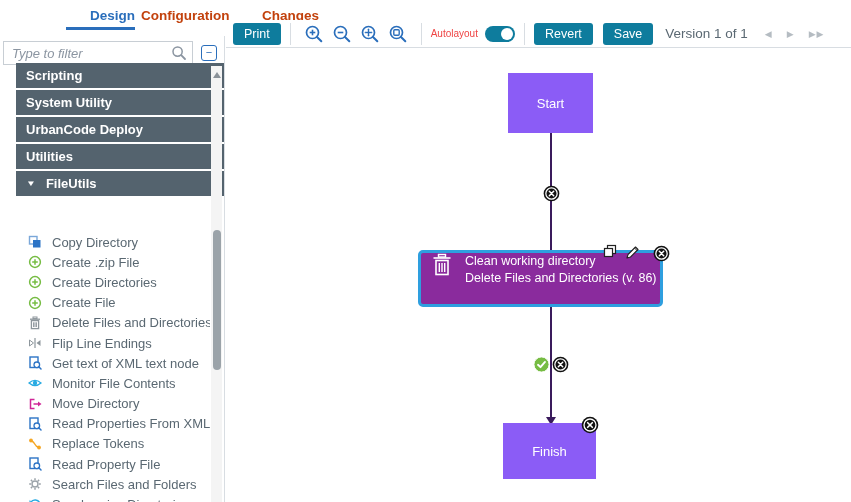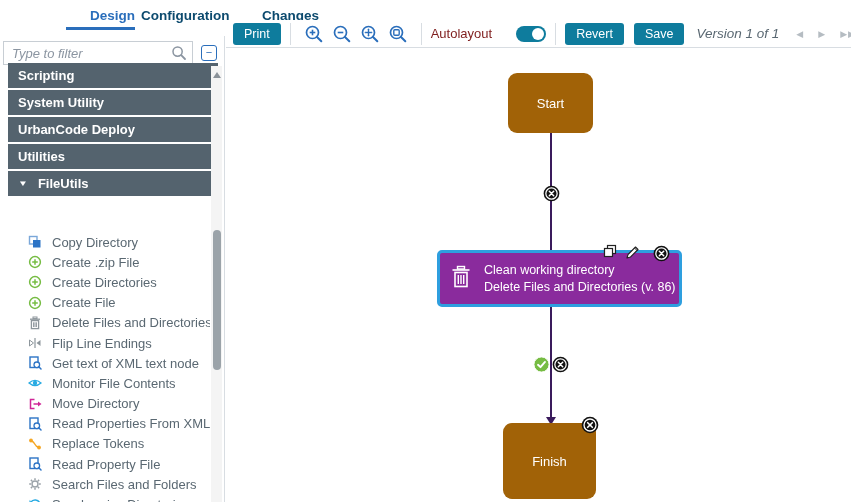--- a/index.html
+++ b/index.html
@@ -1,37 +1,37 @@
 <!DOCTYPE html>
 <html><head>
 <meta charset="utf-8">
 <style>
   * { margin:0; padding:0; box-sizing:border-box; }
   html,body { width:851px; height:502px; overflow:hidden; background:#fff;
     font-family:"Liberation Sans", sans-serif; }
 
   
   .header { position:absolute; left:0; top:0; width:851px; height:36px; background:#fff; }
-  .tab { position:absolute; top:8px; font-size:13.5px; font-weight:700; color:#0c4a6e; cursor:pointer; }
+  .tab { position:absolute; top:8px; font-size:13.5px; font-weight:700; color:#c2410c; cursor:pointer; }
   .tab.active { color:#2a6ebb;padding-left:24px; }
   .tab.active::after { content:""; position:absolute; left:0; right:0; bottom:-7px; height:3px; background:#2a6ebb; }
   #tab-design { left:66px; } #tab-config { left:141px; } #tab-changes { left:262px; }
 
   
   .sidebar { position:absolute; left:0; top:36px; width:225px; height:466px; background:#fff;
     border-right:1px solid #d8dde2; overflow:hidden; }
   .filter-row { position:absolute; left:3px; top:5px; width:219px; height:24px; }
   .filter-input { position:absolute; left:0; top:0; width:190px; height:24px; border:1px solid #c8ced4;
     padding:0 26px 0 8px; font-style:italic; font-size:13px; color:#5a6872; outline:none;
     font-family:"Liberation Sans", sans-serif; }
   .filter-input::placeholder { color:#8b95a1; font-style:italic; }
   .filter-search { position:absolute; left:168px; top:4px; width:16px; height:16px; }
   .collapse-btn { position:absolute; left:198px; top:4px; width:16px; height:16px; border:1.5px solid #2a6ebb;
     border-radius:3px; color:#2a6ebb; font-size:11px; line-height:12px; text-align:center; cursor:pointer; }
-  .cats { position:absolute; left:8px; top:27px; width:210px; }
+  .cats { position:absolute; left:16px; top:27px; width:210px; }
   .cat { height:25px; margin-bottom:2px; background:#54636e; color:#fff; font-size:13px; font-weight:700;
     display:flex; align-items:center; padding-left:10px; cursor:pointer; }
   .cat.expanded .chev { margin-right:10px; font-size:10px; transform:scaleY(0.8); }
   .palette { position:absolute; left:0; top:196px; width:210px; height:270px; overflow:hidden; }
   .pitem { height:20.2px; display:flex; align-items:center; padding-left:28px; cursor:pointer; }
   .pitem .picon { width:14px; height:14px; margin-right:10px; flex:0 0 14px; }
   .pitem .plabel { font-size:13px; color:#5a6872; white-space:nowrap; }
 
   
   .sb-track { position:absolute; left:211px; top:30px; width:11px; height:436px; background:#f4f4f4; }
@@ -39,39 +39,39 @@
     border-left:4px solid transparent; border-right:4px solid transparent; border-bottom:6px solid #8a9299; }
   .sb-thumb { position:absolute; left:1.5px; top:164px; width:8px; height:140px; background:#9ba3a9; border-radius:4px; }
 
   
   .toolbar { position:absolute; left:226px; top:20px; width:710px; height:28px; background:#fff;
     border-bottom:1px solid #d8dde2; display:flex; align-items:center; }
   .tbtn { background:#0e7c9d; color:#fff; border:none; border-radius:3px; height:22px; padding:0 11px;
     font-size:12.5px; font-family:"Liberation Sans", sans-serif; cursor:pointer; }
   .tb-div { width:1px; height:22px; background:#d8dde2; margin:0 9px; }
   .zoombtn { width:24px; height:22px; margin:0 2px; cursor:pointer; display:flex; align-items:center; justify-content:center; }
-  .auto-label { font-size:13px; color:#7f1d1d; margin-right:24px; }
+  .auto-label { font-size:10px; color:#ef4444; margin-right:7px; }
   .toggle { width:30px; height:16px; border-radius:8px; background:#0e7c9d; position:relative; cursor:pointer; }
   .toggle .knob { position:absolute; right:2px; top:2px; width:12px; height:12px; border-radius:50%; background:#fff; }
-  .version { font-size:13.5px; color:#5a6872; margin:0 10px 0 12px;font-style:italic; }
+  .version { font-size:13.5px; color:#5a6872; margin:0 10px 0 12px; }
   .varrow { font-size:9px; color:#b5bcc2; margin:0 7px; cursor:pointer; letter-spacing:1px; }
 
   
   .canvas { position:absolute; left:226px; top:64px; width:625px; height:438px; background:#fff; }
-  .node { position:absolute; background:#a16207; border-radius:9px; color:#fff; font-size:13px;
+  .node { position:absolute; background:#8b5cf6; border-radius:0; color:#fff; font-size:13px;
     display:flex; align-items:center; justify-content:center; cursor:pointer; }
   #node-start { left:282px; top:9px; width:85px; height:60px; }
-  #node-finish { left:277px; top:359px; width:93px; height:76px; }
+  #node-finish { left:277px; top:359px; width:93px; height:56px; }
   .conn { position:absolute; width:2px; background:#3a1b5c; }
   #conn1 { left:324px; top:69px; height:117px; }
   #conn2 { left:324px; top:242px; height:112px; }
   .arrowhead { position:absolute; left:320px; top:353px; width:0; height:0;
     border-left:5px solid transparent; border-right:5px solid transparent; border-top:8px solid #3a1b5c; }
-  .step { position:absolute; left:211px; top:186px; width:245px; height:57px; background:#8a2b9d;
-    border:3px solid #2e9fdf; border-radius:5px; display:flex; align-items:center; cursor:pointer; }
+  .step { position:absolute; left:192px; top:186px; width:245px; height:57px; background:#8a2b9d;
+    border:3px solid #2e9fdf; border-radius:5px; display:flex; align-items:flex-start; cursor:pointer; }
   .step .ticon { margin:0 12px 0 10px; flex:0 0 22px; }
   .step .stext { color:#fff; font-size:12.5px; line-height:1.35; }
   .badge { position:absolute; cursor:pointer; }
   #badge-conn1 { left:317px; top:121px; }
   #badge-conn2 { left:326px; top:292px; }
   #badge-ok { left:307px; top:292px; }
   #badge-finish { left:355px; top:352px; }
   .mini { position:absolute; cursor:pointer; }
   #mini-copy { left:377px; top:180px; }
   #mini-edit { left:399px; top:181px; }

